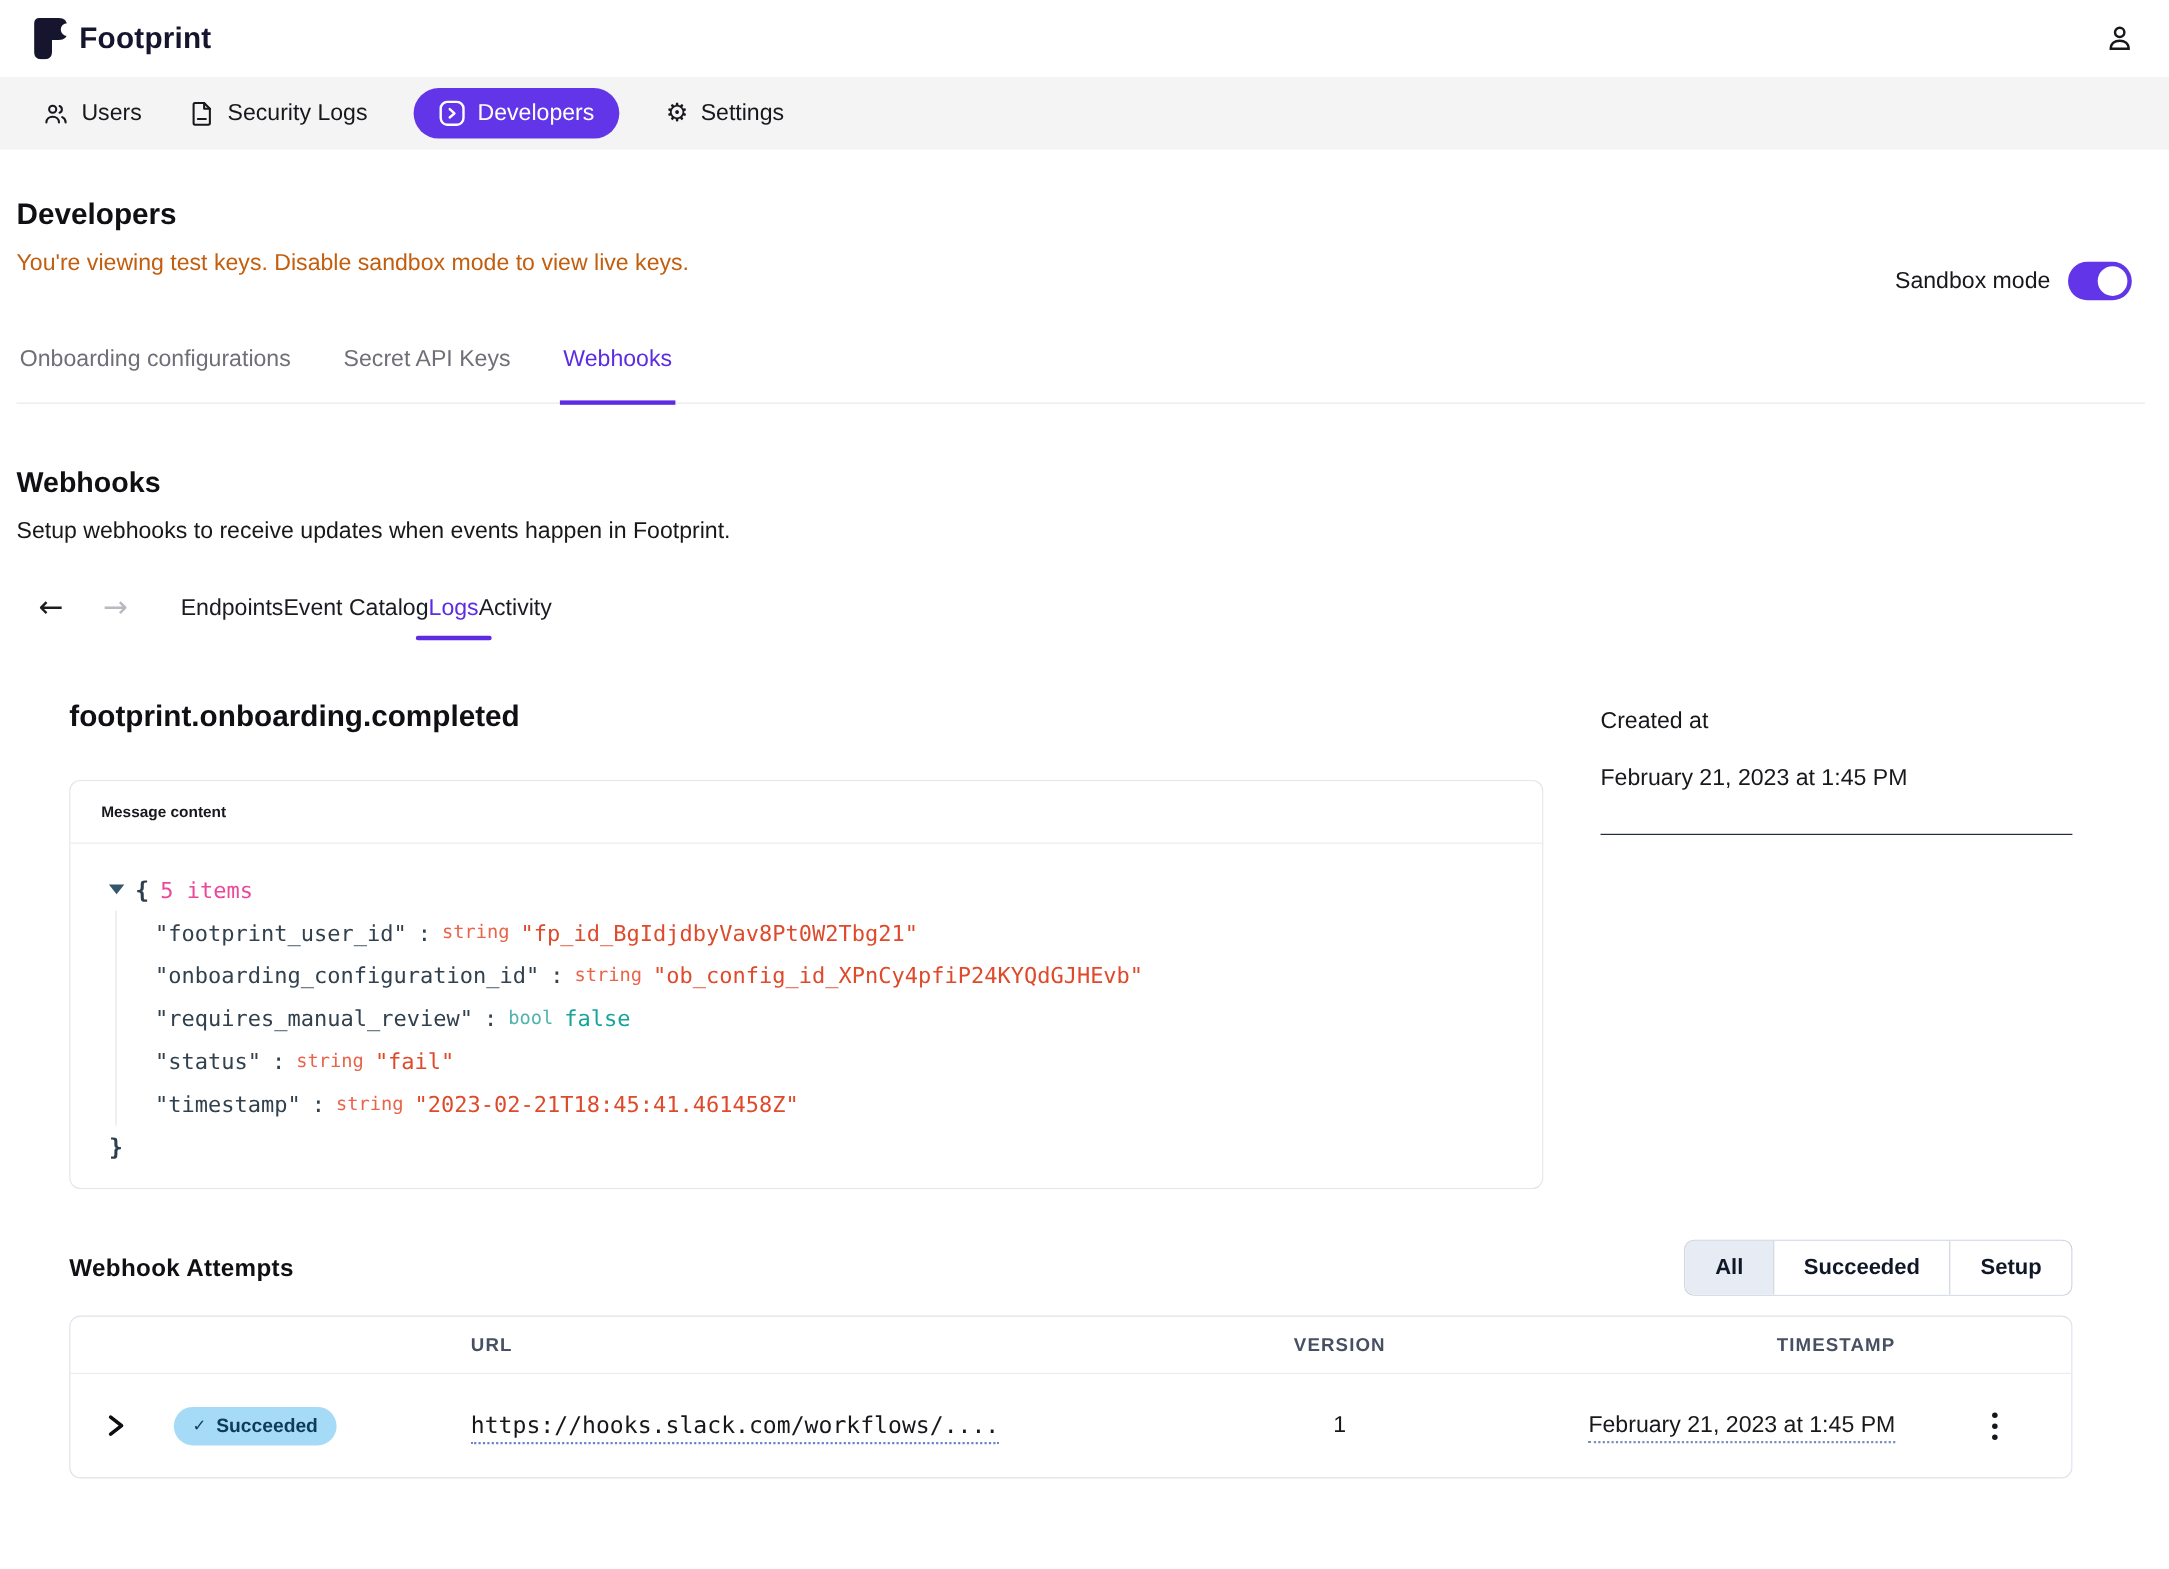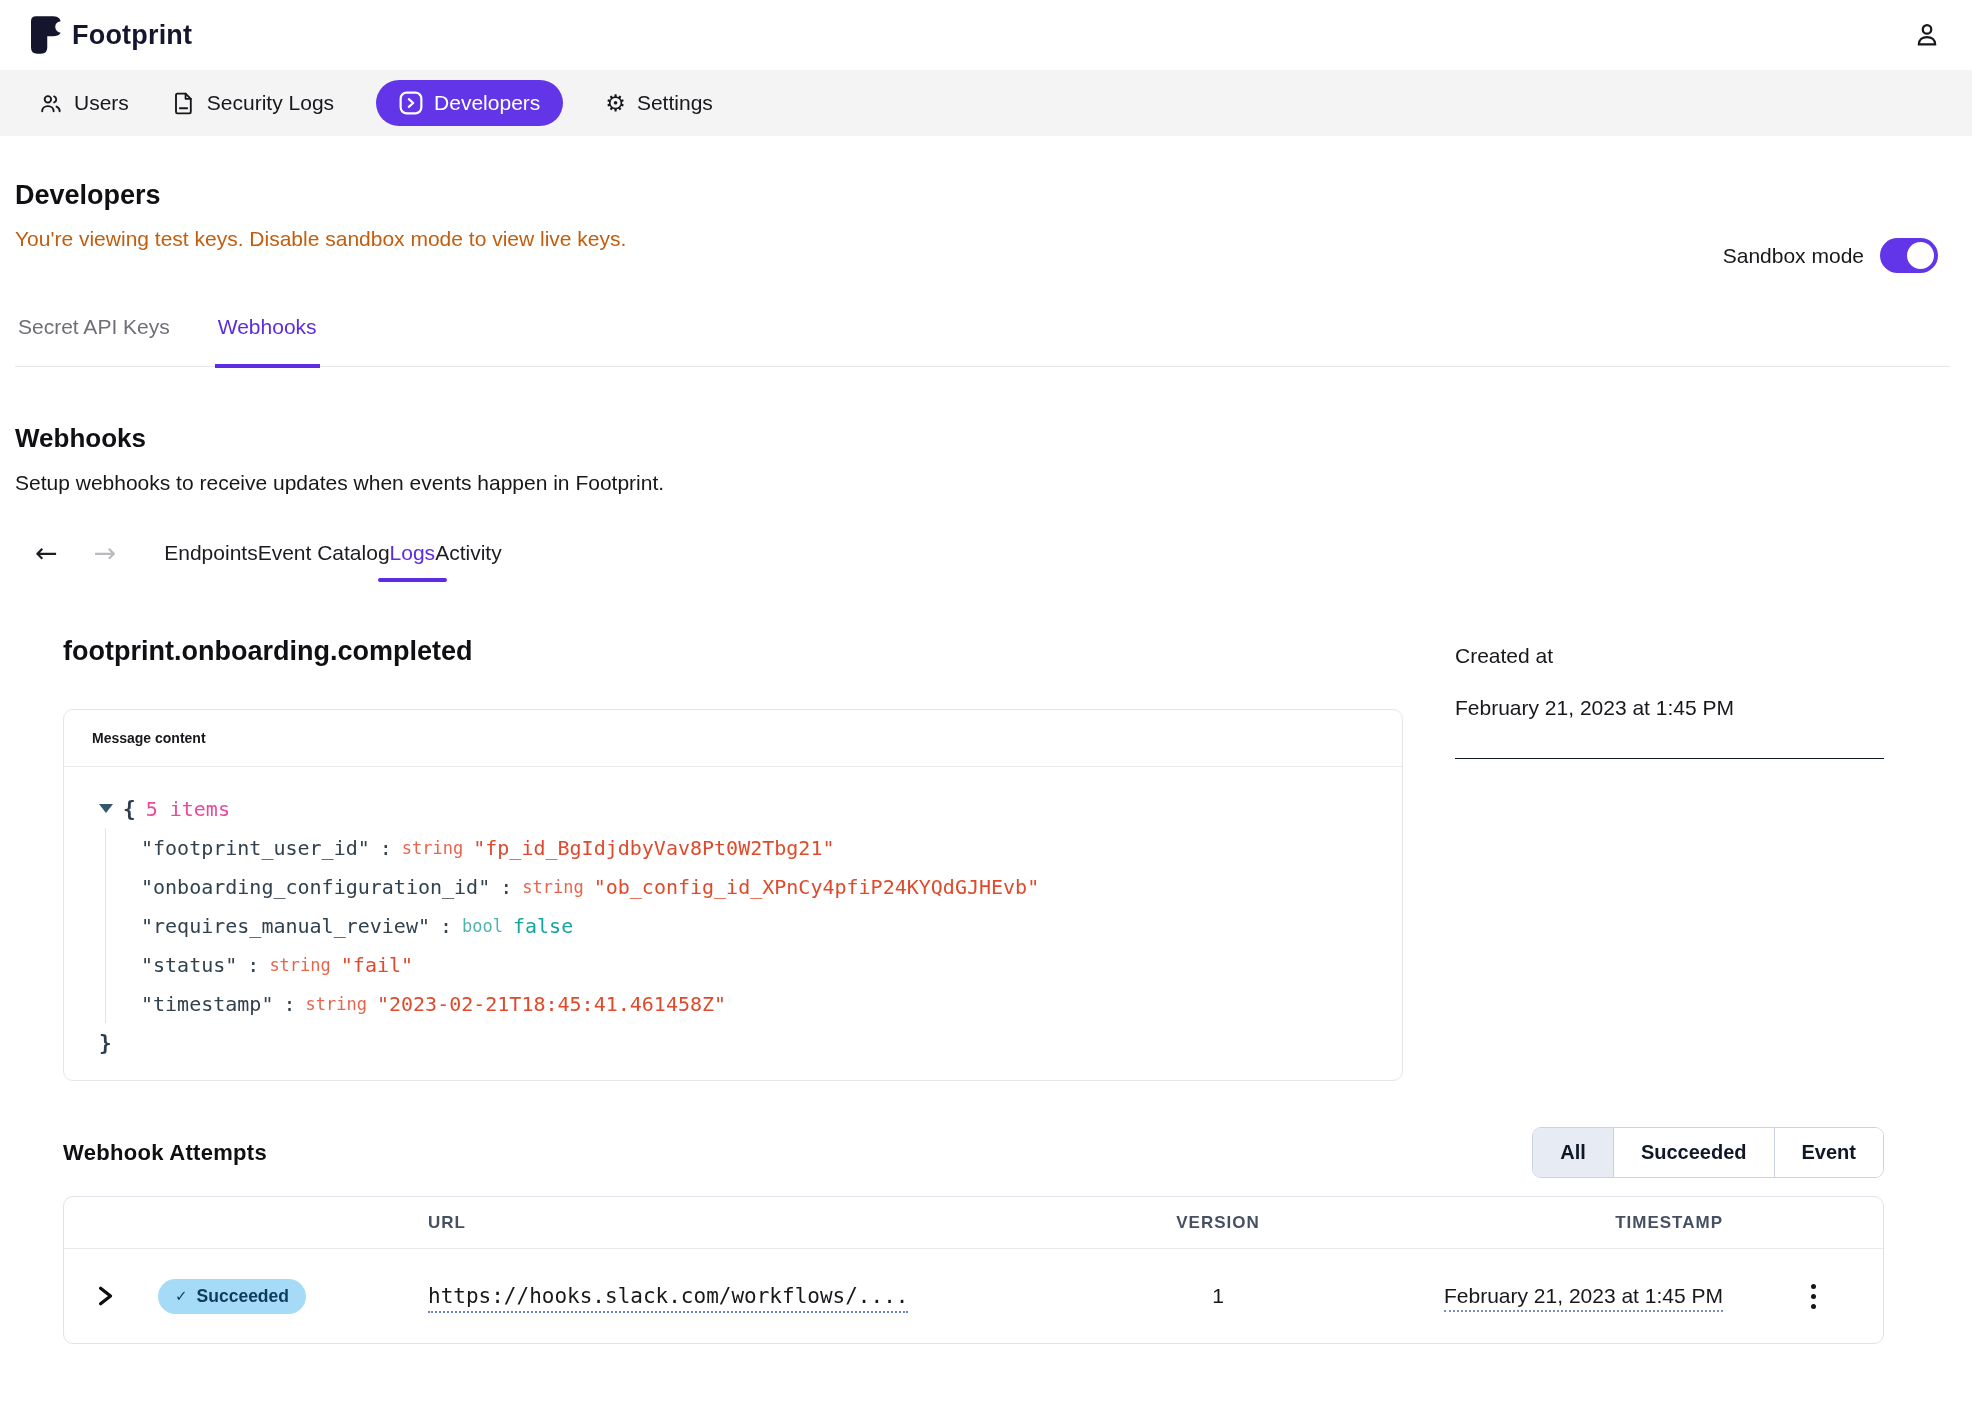--- a/index.html
+++ b/index.html
@@ -159,20 +159,21 @@
       <p class="warning">You're viewing test keys. Disable sandbox mode to view live keys.</p>
       <div class="sandbox">
         <span class="sandbox-label">Sandbox mode</span>
         <div class="toggle">
           <div class="knob"></div>
         </div>
       </div>
     </section>
 
     <div class="tabs">
+      <div class="tab">Onboarding configurations</div>
       <div class="tab">Secret API Keys</div>
       <div class="tab active">Webhooks</div>
     </div>
 
     <h2 class="wh-title">Webhooks</h2>
     <p class="wh-desc">Setup webhooks to receive updates when events happen in Footprint.</p>
 
     <div class="subnav">
       <span class="arrow back">←</span>
       <span class="arrow fwd">→</span>
@@ -242,21 +243,21 @@
           <div class="created-label">Created at</div>
           <div class="created-value">February 21, 2023 at 1:45 PM</div>
         </aside>
       </div>
 
       <div class="attempts-head">
         <h3 class="attempts-title">Webhook Attempts</h3>
         <div class="segmented">
           <div class="seg active">All</div>
           <div class="seg">Succeeded</div>
-          <div class="seg">Event</div>
+          <div class="seg">Setup</div>
         </div>
       </div>
 
       <div class="attempts-table">
         <div class="t-head">
           <div class="th"></div>
           <div class="th"></div>
           <div class="th th-url">URL</div>
           <div class="th th-ver">VERSION</div>
           <div class="th th-ts">TIMESTAMP</div>

